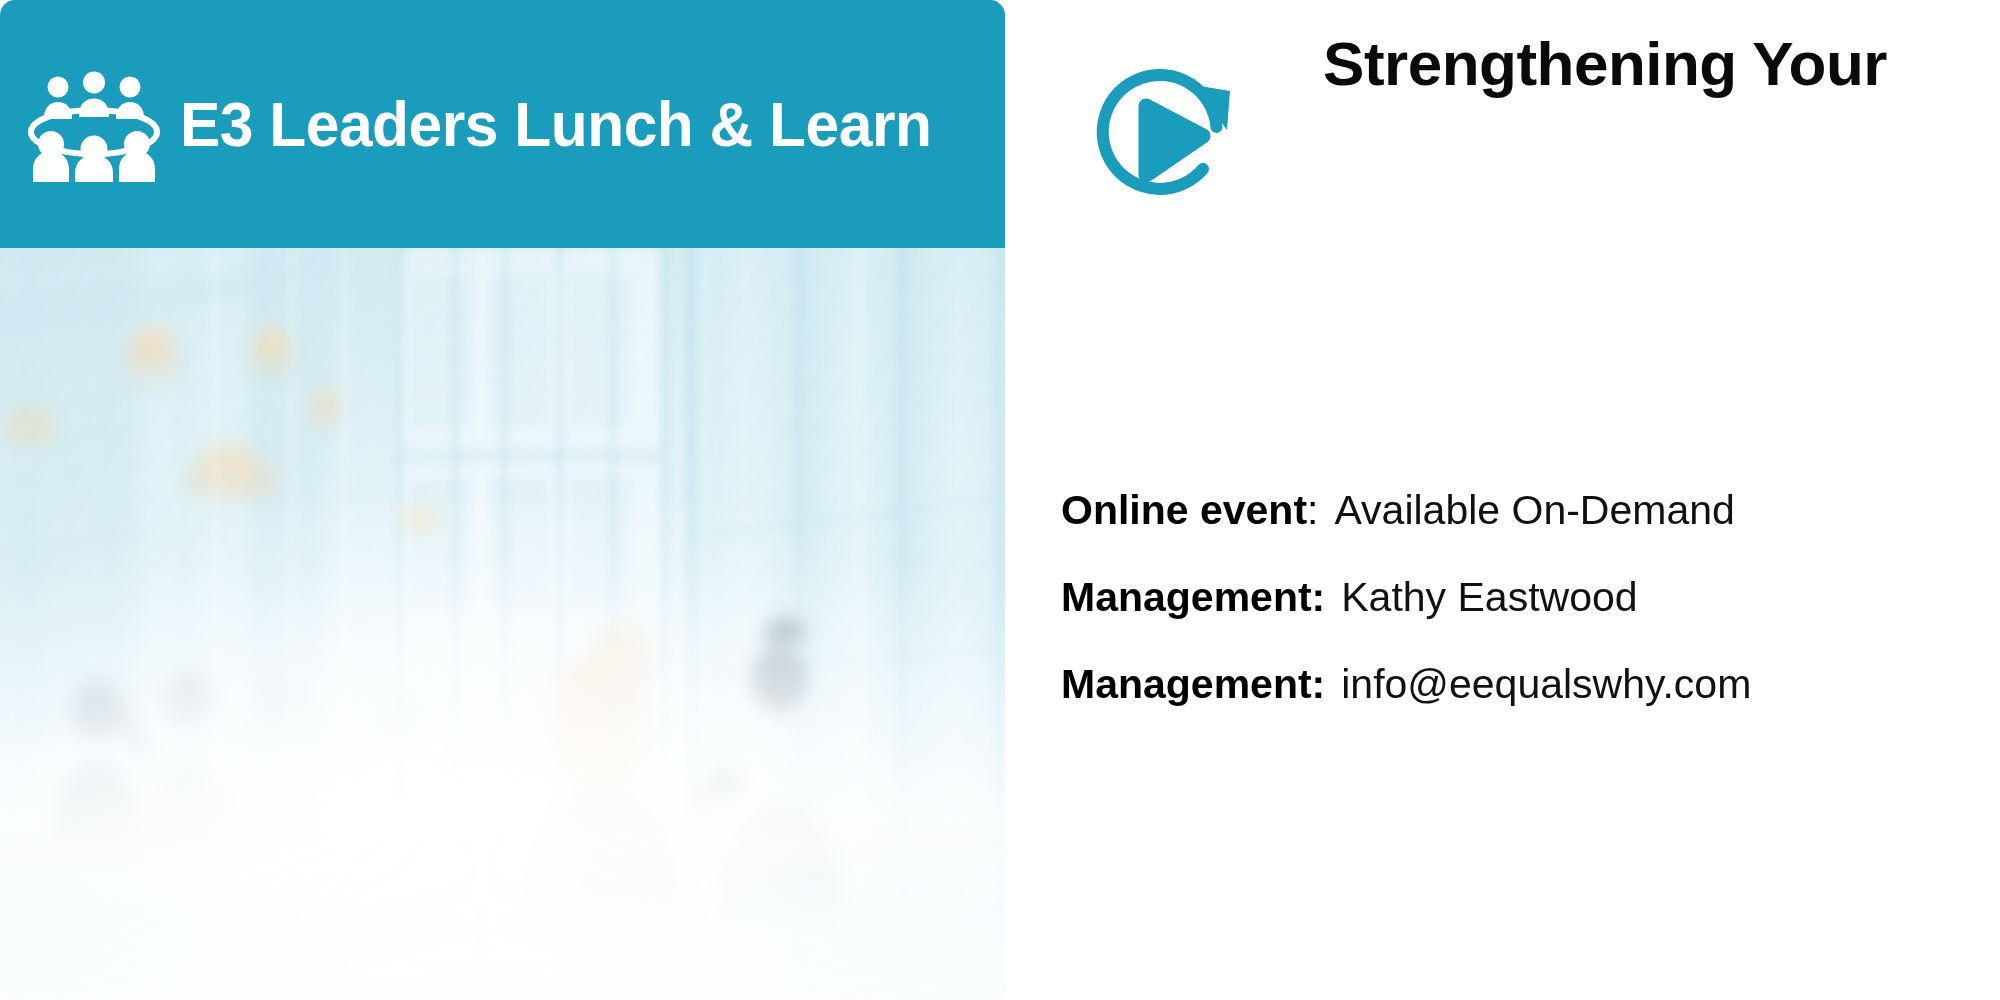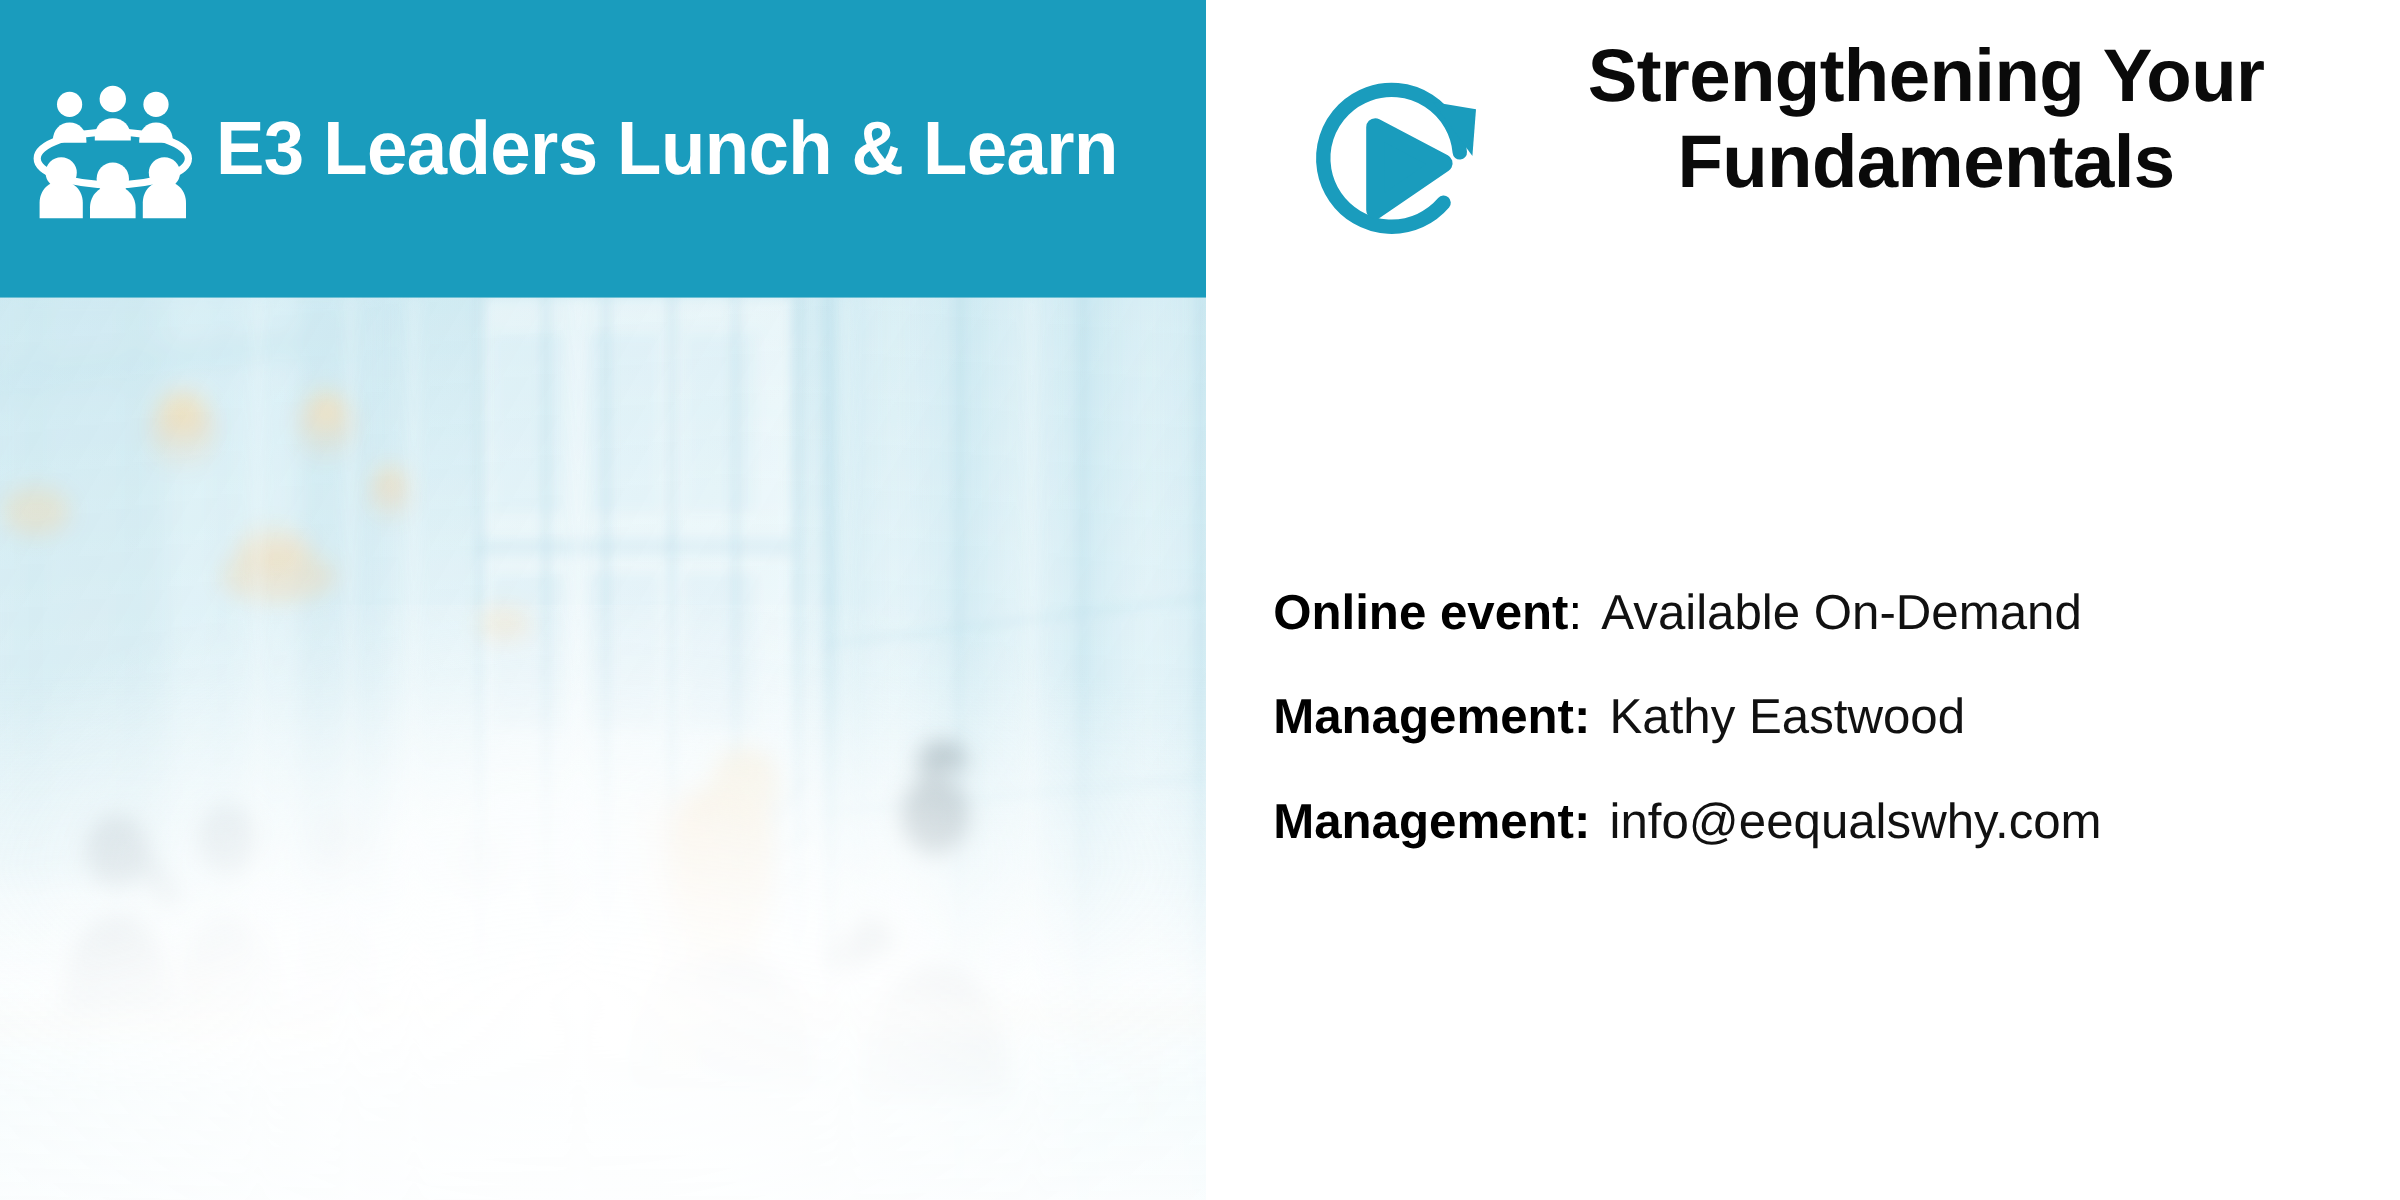--- a/index.html
+++ b/index.html
@@ -23,20 +23,21 @@
   }
 
   
   .left-column {
     position: absolute;
     left: 0;
     top: 0;
     width: 1005px;
     height: 1000px;
     overflow: hidden;
+    border-radius: 15px;
   }
 
   
   .brand-banner {
     position: absolute;
     left: 0;
     top: 0;
     width: 1005px;
     height: 248px;
     background: #1A9CBD;
@@ -421,21 +422,20 @@
 
         <path d="M85 44 A38 38 0 1 0 76 72" fill="none" stroke="#1A9CBD" stroke-width="8" stroke-linecap="round"></path>
 
         <path d="M70 16 L94 20 L92 46 Z" fill="#1A9CBD"></path>
 
         <path d="M38 30 L76 50 L38 76 Z" fill="#1A9CBD" stroke="#1A9CBD" stroke-width="10" stroke-linejoin="round"></path>
       </svg>
 
       <div class="session-title">
         <span class="title-line">Strengthening Your</span>
-        <span class="title-line">Fundamentals</span>
       </div>
     </div>
 
     <div class="detail-list">
 
       <div class="detail-row">
         <span class="detail-label">Online event</span><span class="detail-sep">:</span><span class="detail-value">Available On-Demand</span>
       </div>
 
       <div class="detail-row">

